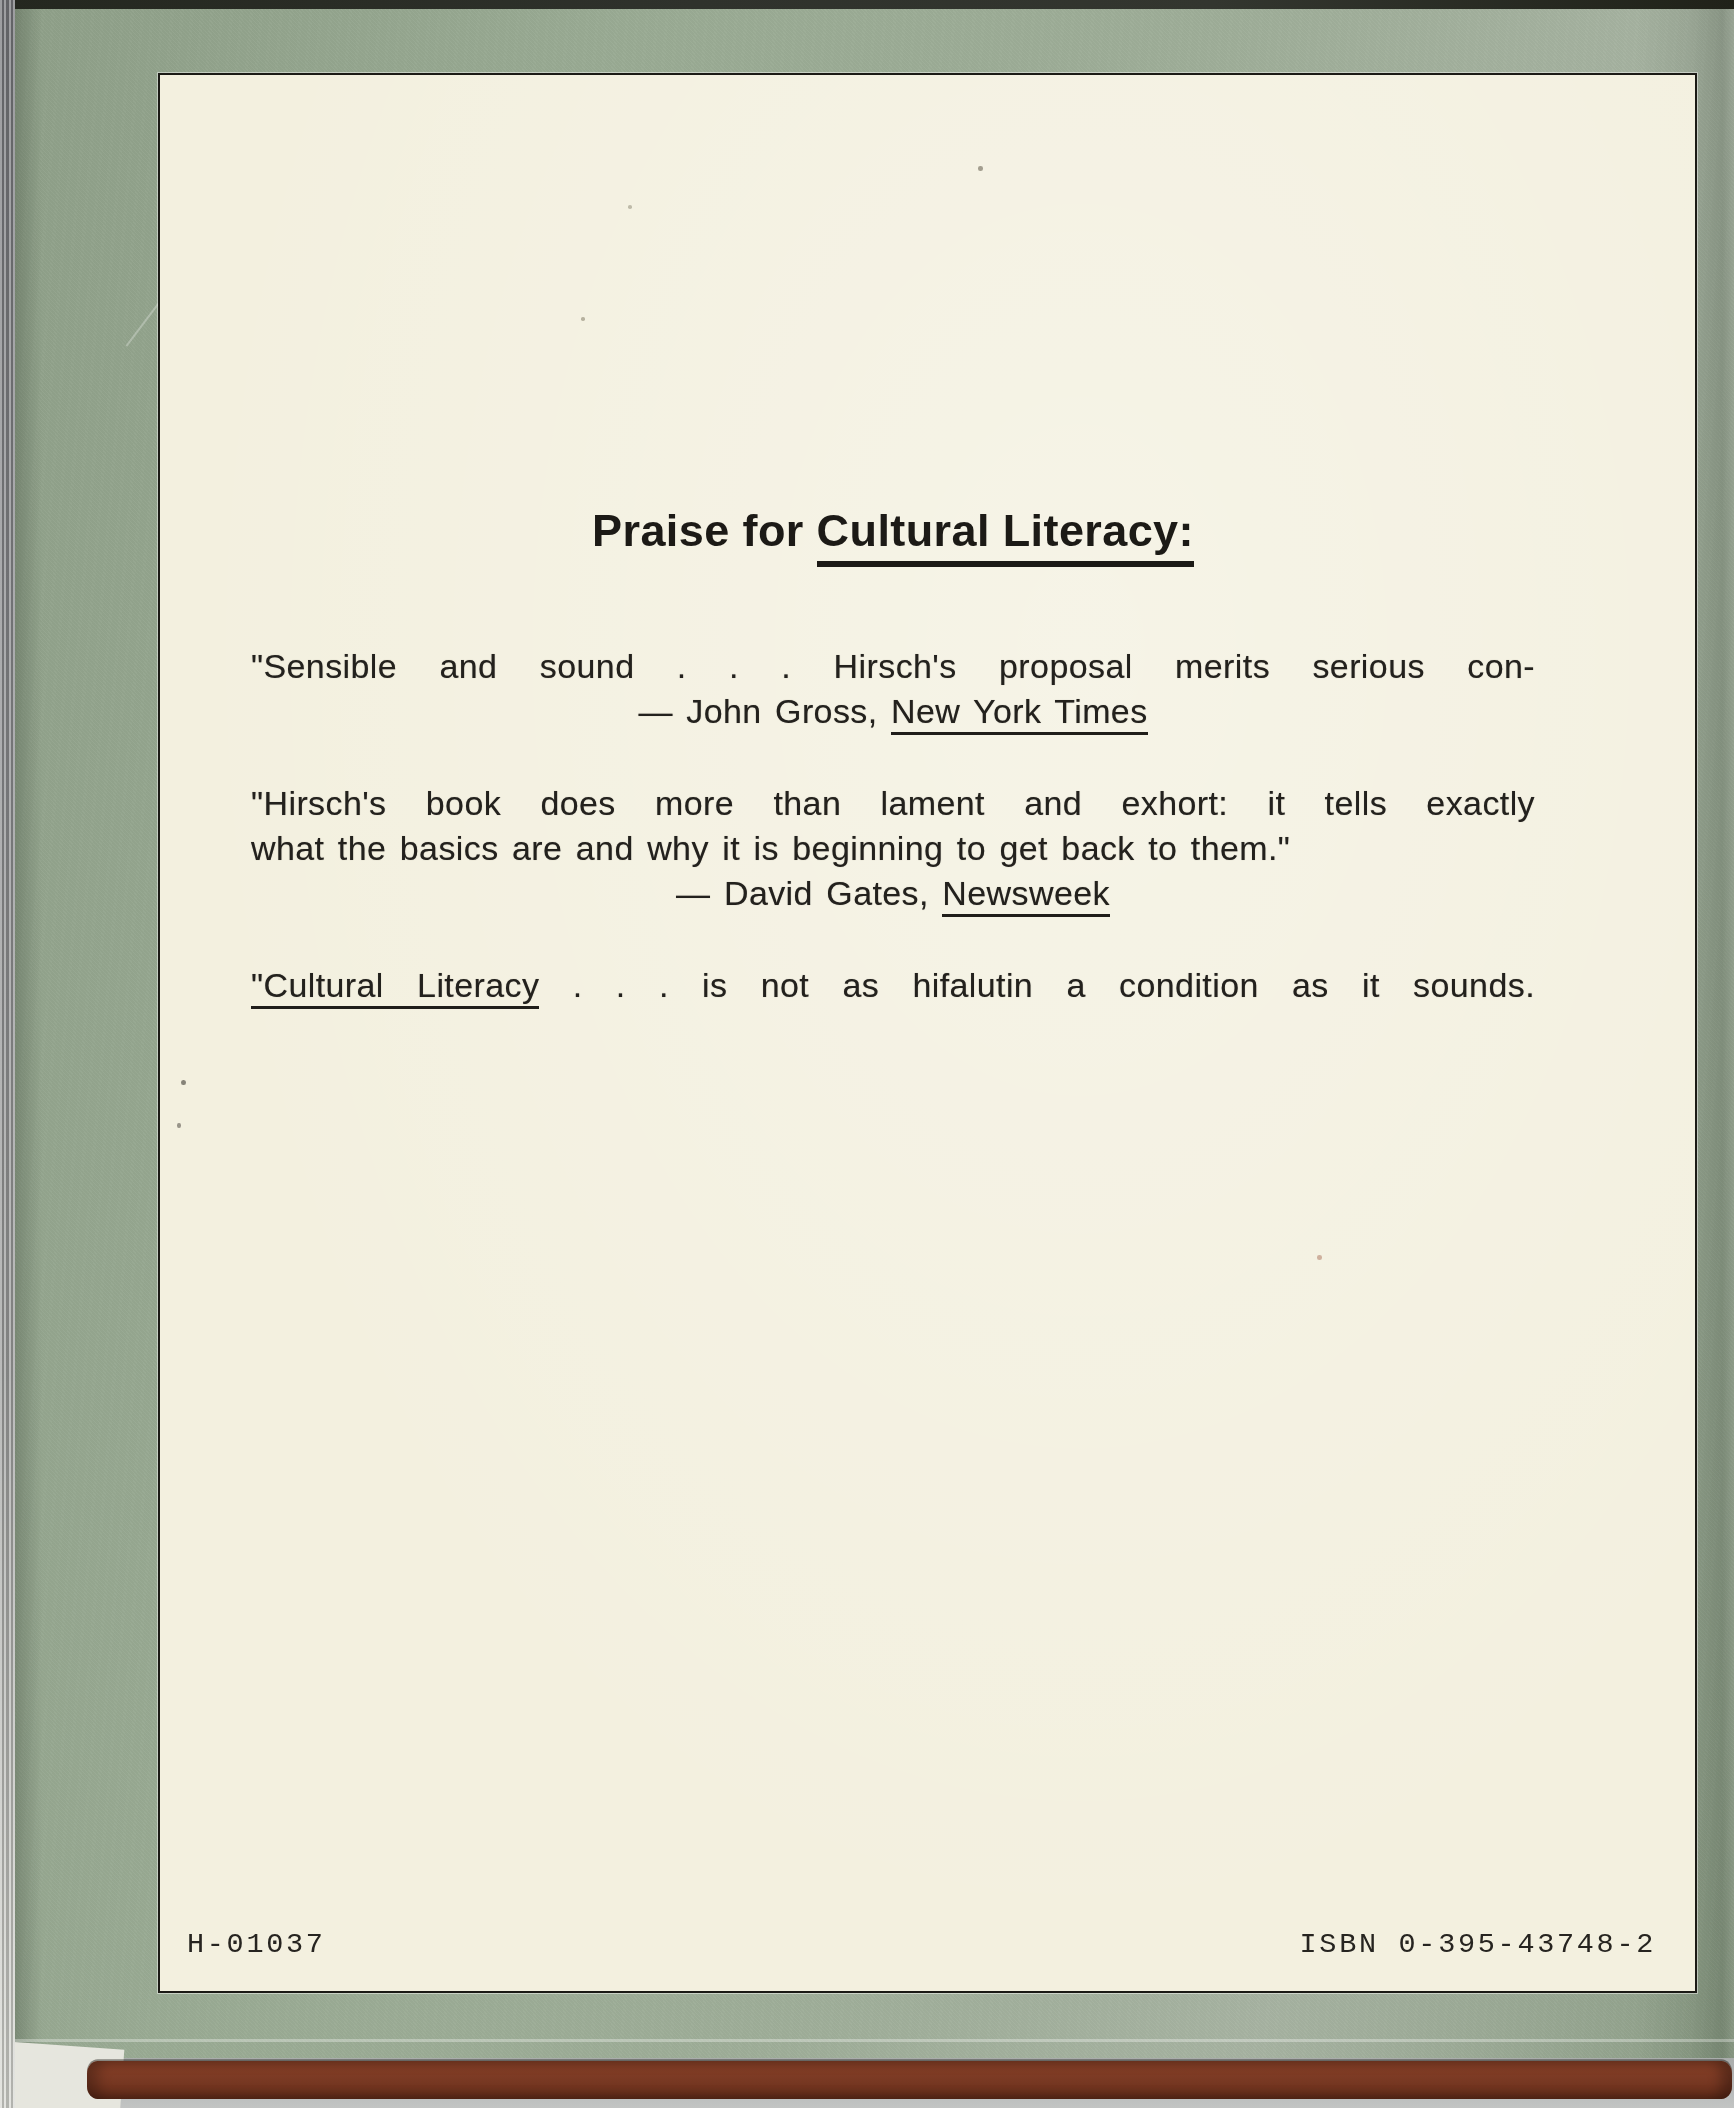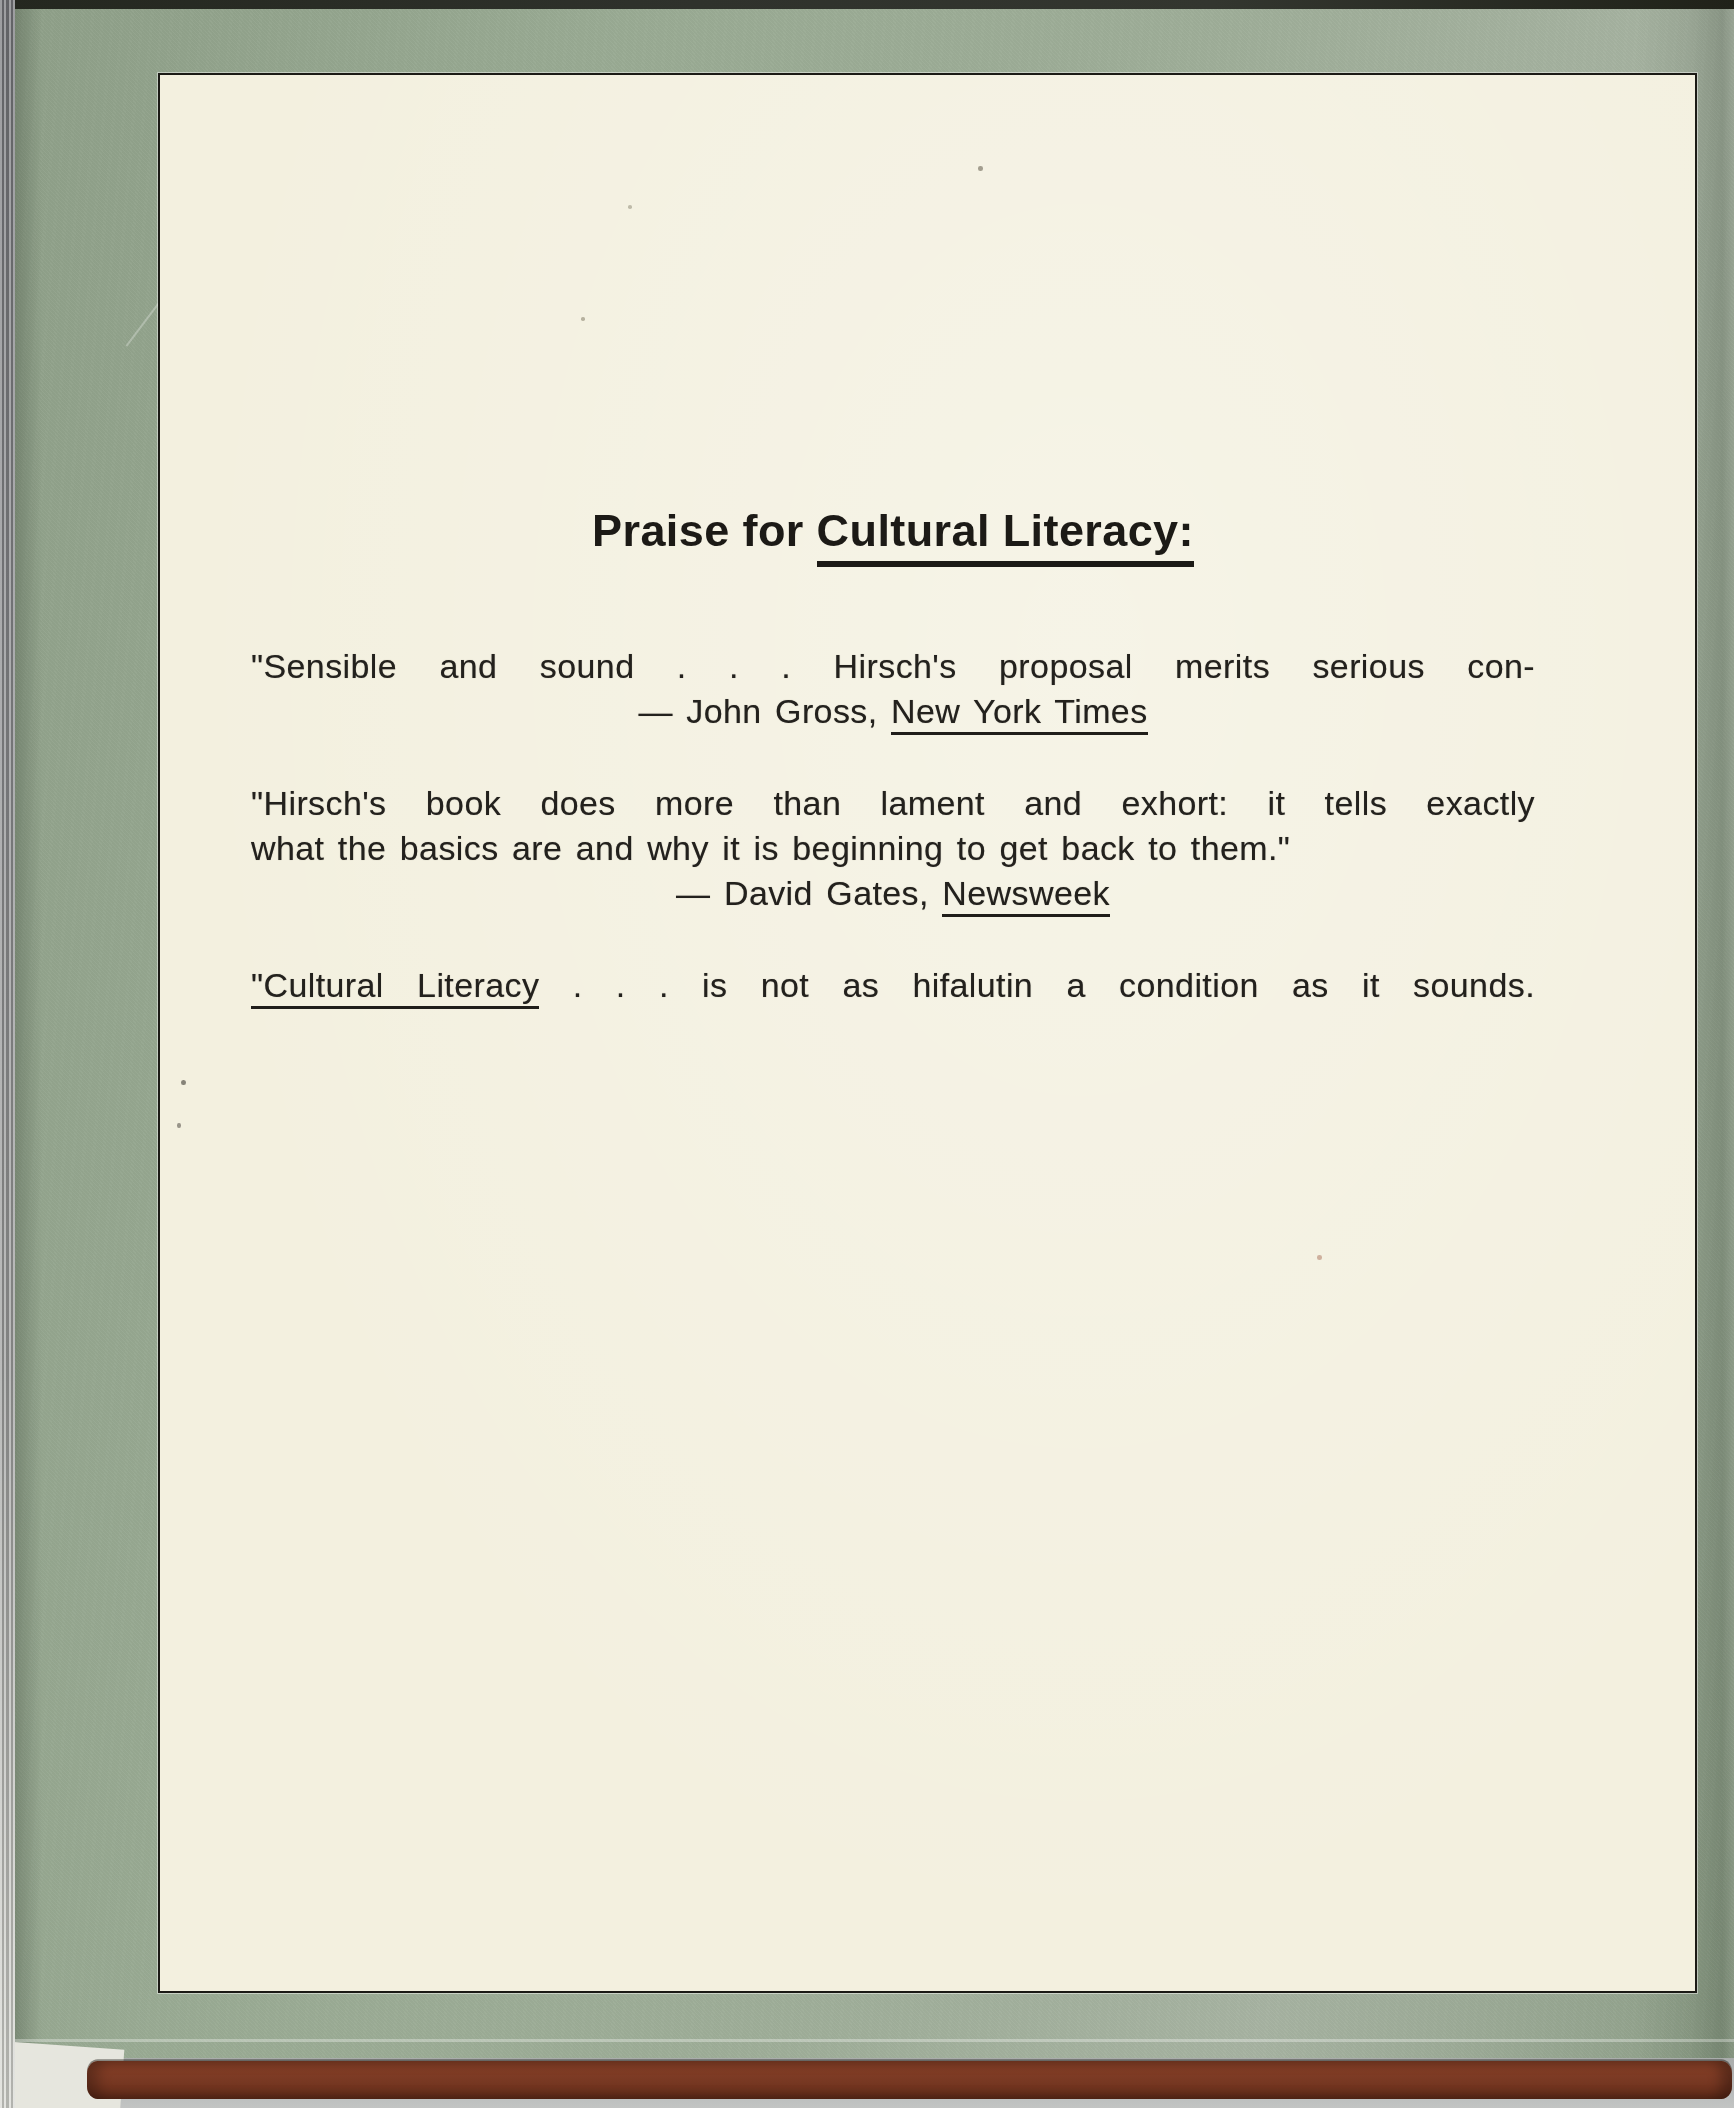--- a/index.html
+++ b/index.html
@@ -109,20 +109,24 @@
           <div class="lline"><span>what the basics are and why it is beginning to get back to them."</span></div>
           <div class="aline"><span>— David Gates, </span><span class="u">Newsweek</span></div>
         </div>
         <div class="quote">
           <div class="jline"><span class="u">"Cultural Literacy</span><span> . . . is not as hifalutin a condition as it sounds.</span></div>
         </div>
         <div class="quote">
         </div>
       </div>
 
+    <div class="codes">
+      <span>H-01037</span>
+      <span>ISBN 0-395-43748-2</span>
+    </div>
 
   </div>
 </div>
 
 <div class="speck s1"></div>
 <div class="speck s2"></div>
 <div class="speck s3"></div>
 <div class="speck s4"></div>
 <div class="speck s5"></div>
 <div class="speck s6"></div>

